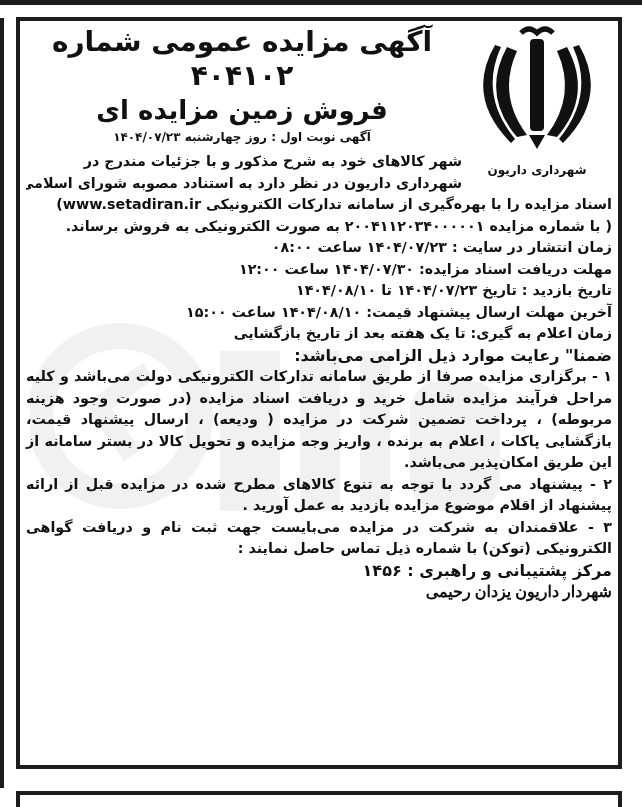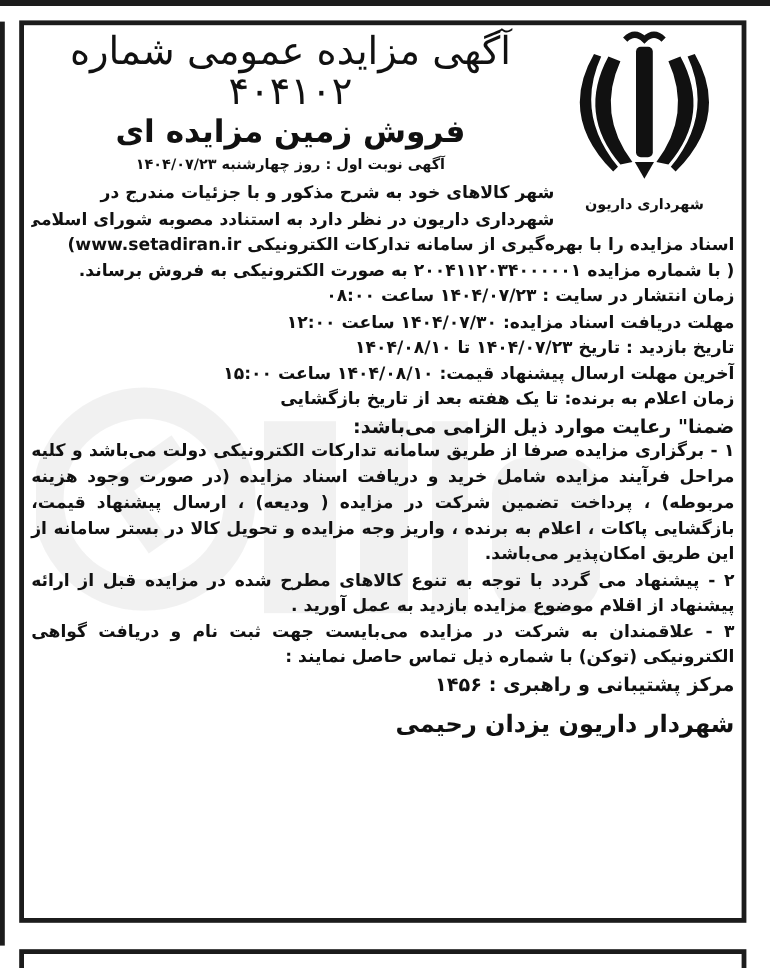--- a/index.html
+++ b/index.html
@@ -17,31 +17,31 @@
     position:absolute; left:16px; top:791px; width:606px; height:30px;
     border:4px solid #1c1c1c; box-sizing:border-box;
   }
   .watermark {
     position:absolute; left:10px; top:300px; width:560px; height:200px; pointer-events:none; opacity:0.13;
   }
   .emblem-block { position:absolute; right:6px; top:4px; width:150px; text-align:center; }
   .emblem { width:120px; height:130px; margin:0 auto; display:block; }
   .municipality { font-weight:bold; font-size:12px; direction:rtl; margin-top:8px; }
   .header { position:absolute; right:160px; left:6px; top:4px; text-align:center; direction:rtl; }
-  .title1 { font-weight:normal; font-size:32px; line-height:34px; letter-spacing:-0.5px; }
+  .title1 { font-weight:bold; font-size:28px; line-height:34px; letter-spacing:-0.5px; }
   .title2 { font-weight:bold; font-size:26px; line-height:34px; }
   .notice { font-weight:bold; font-size:12px; line-height:21px; }
   .body {
     position:absolute; left:6px; right:6px; top:130px; direction:rtl; text-align:justify;
     font-weight:bold; font-size:14.3px; line-height:21.5px;
   }
   .intro { margin-right:150px; }
   .line { display:block; white-space:nowrap; overflow:hidden; }
   .emph { font-size:16px; }
-  .sign { font-size:20px; margin-top:12px; }
+  .sign { font-size:16px; margin-top:0;font-family:Liberation Serif, serif; }
 </style>
 </head>
 <body>
 
 <div class="top-bar"></div>
 <div class="left-edge"></div>
 
 <div class="frame">
 
   <svg class="watermark" viewBox="0 0 560 200">
@@ -78,21 +78,21 @@
       <span class="line">شهر کالاهای خود به شرح مذکور و با جزئیات مندرج در</span>
       <span class="line">شهرداری داریون در نظر دارد به استنادد مصوبه شورای اسلامی</span>
     </div>
     <span class="line">اسناد مزایده را با بهره‌گیری از سامانه تدارکات الکترونیکی www.setadiran.ir)</span>
     <span class="line">( با شماره مزایده ۲۰۰۴۱۱۲۰۳۴۰۰۰۰۰۱ به صورت الکترونیکی به فروش برساند.</span>
 
     <span class="line">زمان انتشار در سایت : ۱۴۰۴/۰۷/۲۳ ساعت ۰۸:۰۰</span>
     <span class="line">مهلت دریافت اسناد مزایده: ۱۴۰۴/۰۷/۳۰ ساعت ۱۲:۰۰</span>
     <span class="line">تاریخ بازدید : تاریخ ۱۴۰۴/۰۷/۲۳ تا ۱۴۰۴/۰۸/۱۰</span>
     <span class="line">آخرین مهلت ارسال پیشنهاد قیمت: ۱۴۰۴/۰۸/۱۰ ساعت ۱۵:۰۰</span>
-    <span class="line">زمان اعلام به برنده: تا یک هفته بعد از تاریخ بازگشایی</span>
+    <span class="line">زمان اعلام به گیری: تا یک هفته بعد از تاریخ بازگشایی</span>
 
     <div class="emph">ضمنا" رعایت موارد ذیل الزامی می‌باشد:</div>
     <div>۱ - برگزاری مزایده صرفا از طریق سامانه تدارکات الکترونیکی دولت می‌باشد و کلیه مراحل فرآیند مزایده شامل خرید و دریافت اسناد مزایده (در صورت وجود هزینه مربوطه) ، پرداخت تضمین شرکت در مزایده ( ودیعه) ، ارسال پیشنهاد قیمت، بازگشایی پاکات ، اعلام به برنده ، واریز وجه مزایده و تحویل کالا در بستر سامانه از این طریق امکان‌پذیر می‌باشد.</div>
     <div>۲ - پیشنهاد می گردد با توجه به تنوع کالاهای مطرح شده در مزایده قبل از ارائه پیشنهاد از اقلام موضوع مزایده بازدید به عمل آورید .</div>
     <div>۳ - علاقمندان به شرکت در مزایده می‌بایست جهت ثبت نام و دریافت گواهی الکترونیکی (توکن) با شماره ذیل تماس حاصل نمایند :</div>
     <div class="emph">مرکز پشتیبانی و راهبری : ۱۴۵۶</div>
     <div class="sign">شهردار داریون   یزدان رحیمی</div>
   </div>
 </div>
 

